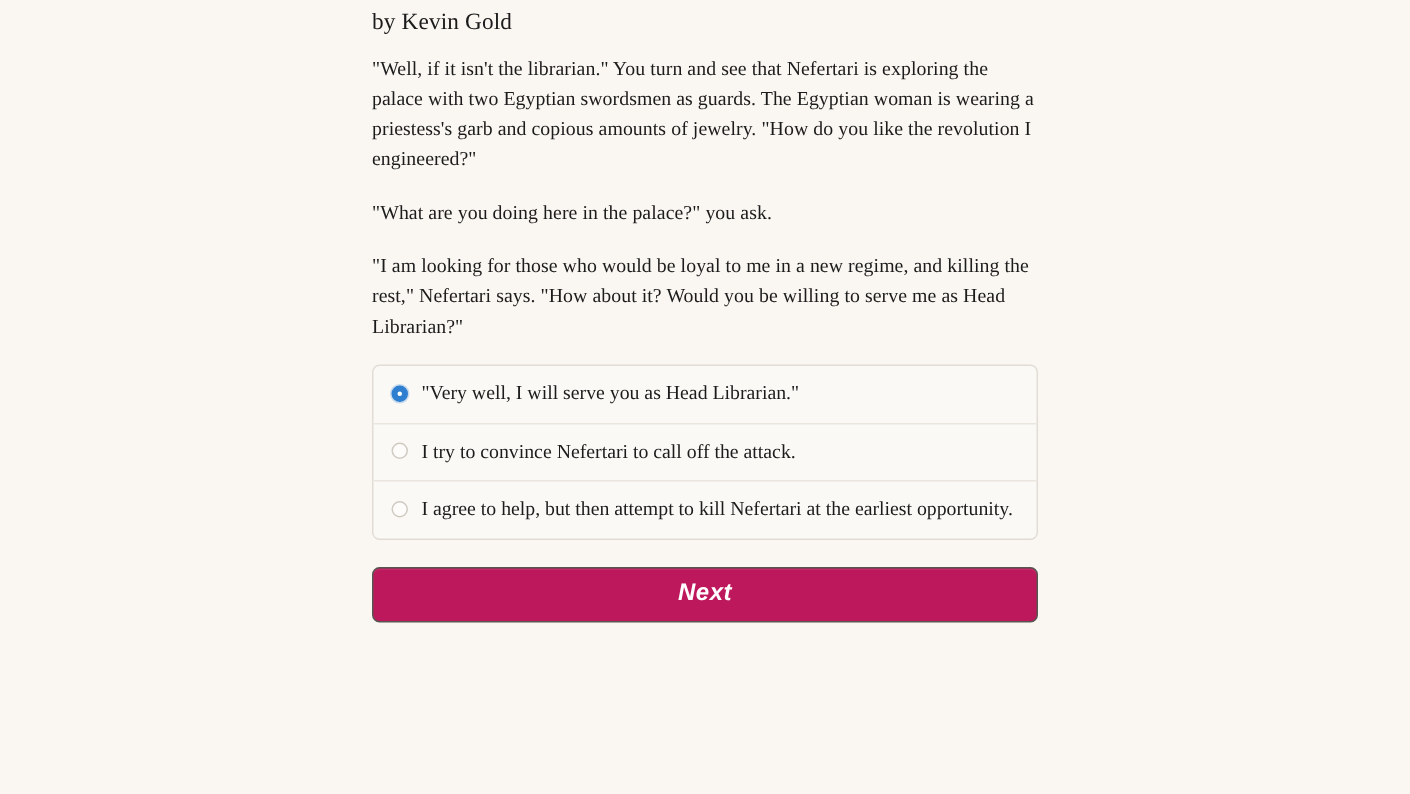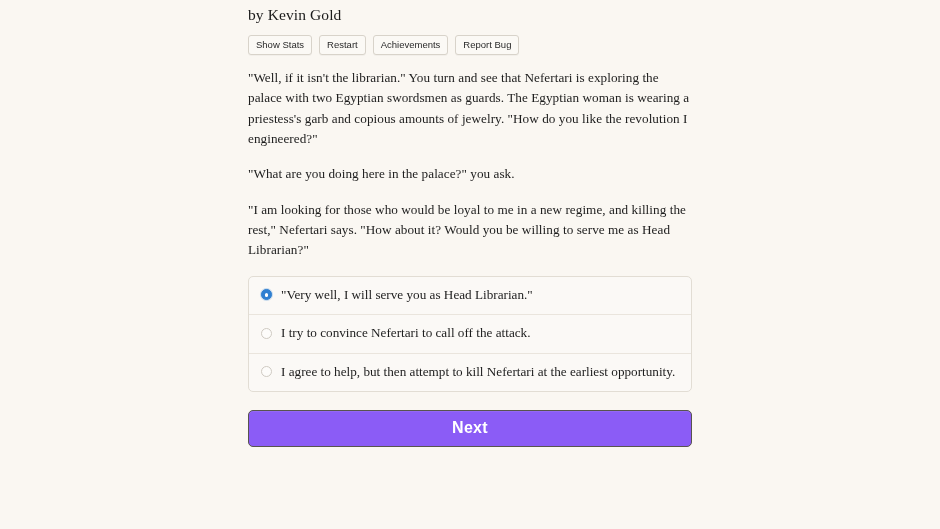--- a/index.html
+++ b/index.html
@@ -122,48 +122,43 @@
     margin-top: -1.8px;
     border-radius: 50%;
     background: #ffffff;
   }
 
   
   .nextbtn {
     display: block;
     width: 100%;
     margin-top: 18px;
-    background: #8b5cf6;
+    background: #be185d;
     border: 1px solid #58544f;
     border-radius: 5px;
     color: #ffffff;
     font-family: "Liberation Sans", "DejaVu Sans", sans-serif;
     font-size: 16px;
     font-weight: bold;
     letter-spacing: 0.3px;
     padding: 8px 0 9px 0;
     text-align: center;
     cursor: pointer;
     box-shadow: inset 0 1px 0 rgba(255,255,255,0.08);
+    font-style: italic;
   }
 </style>
 </head>
 <body>
 
 <div class="page">
   <div class="column">
 
     <div class="byline">by Kevin Gold</div>
 
-    <div class="navrow">
-      <button class="navbtn">Show Stats</button>
-      <button class="navbtn">Restart</button>
-      <button class="navbtn">Achievements</button>
-      <button class="navbtn">Report Bug</button>
-    </div>
 
     <div class="story">
       <p>"Well, if it isn't the librarian." You turn and see that Nefertari is exploring the palace with two Egyptian swordsmen as guards. The Egyptian woman is wearing a priestess's garb and copious amounts of jewelry. "How do you like the revolution I engineered?"</p>
       <p>"What are you doing here in the palace?" you ask.</p>
       <p>"I am looking for those who would be loyal to me in a new regime, and killing the rest," Nefertari says. "How about it? Would you be willing to serve me as Head Librarian?"</p>
     </div>
 
     <div class="choices">
 
       <div class="choice">

